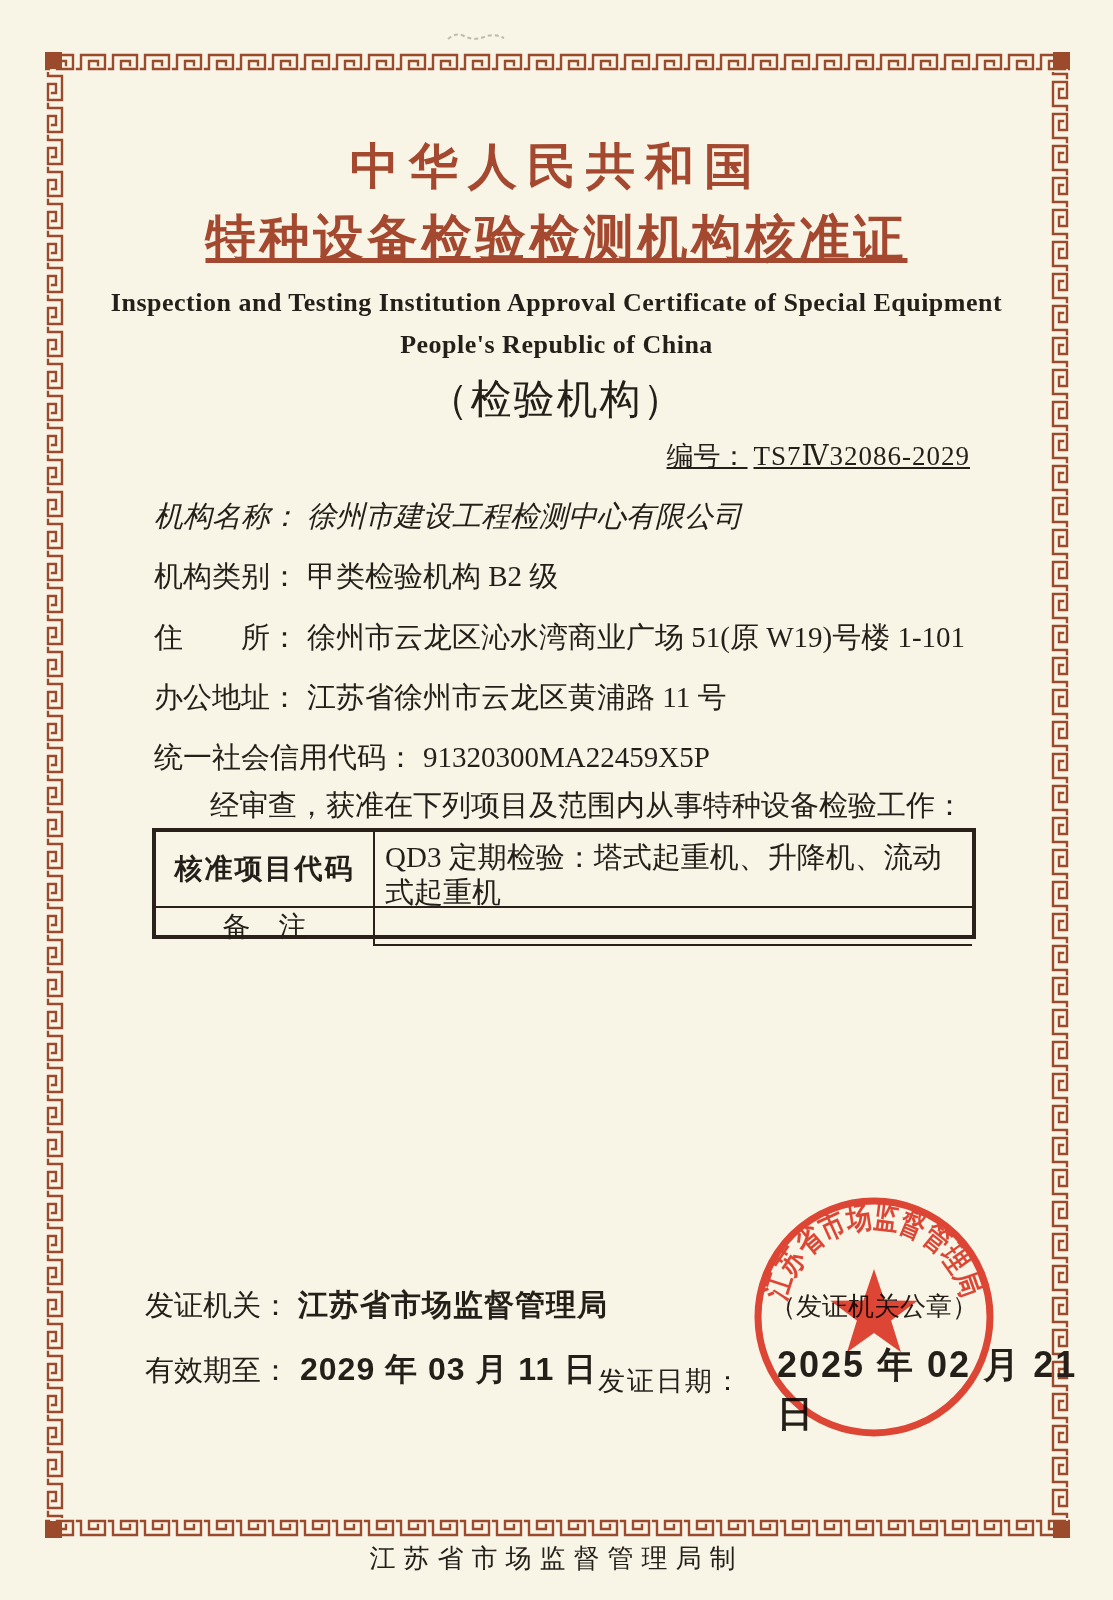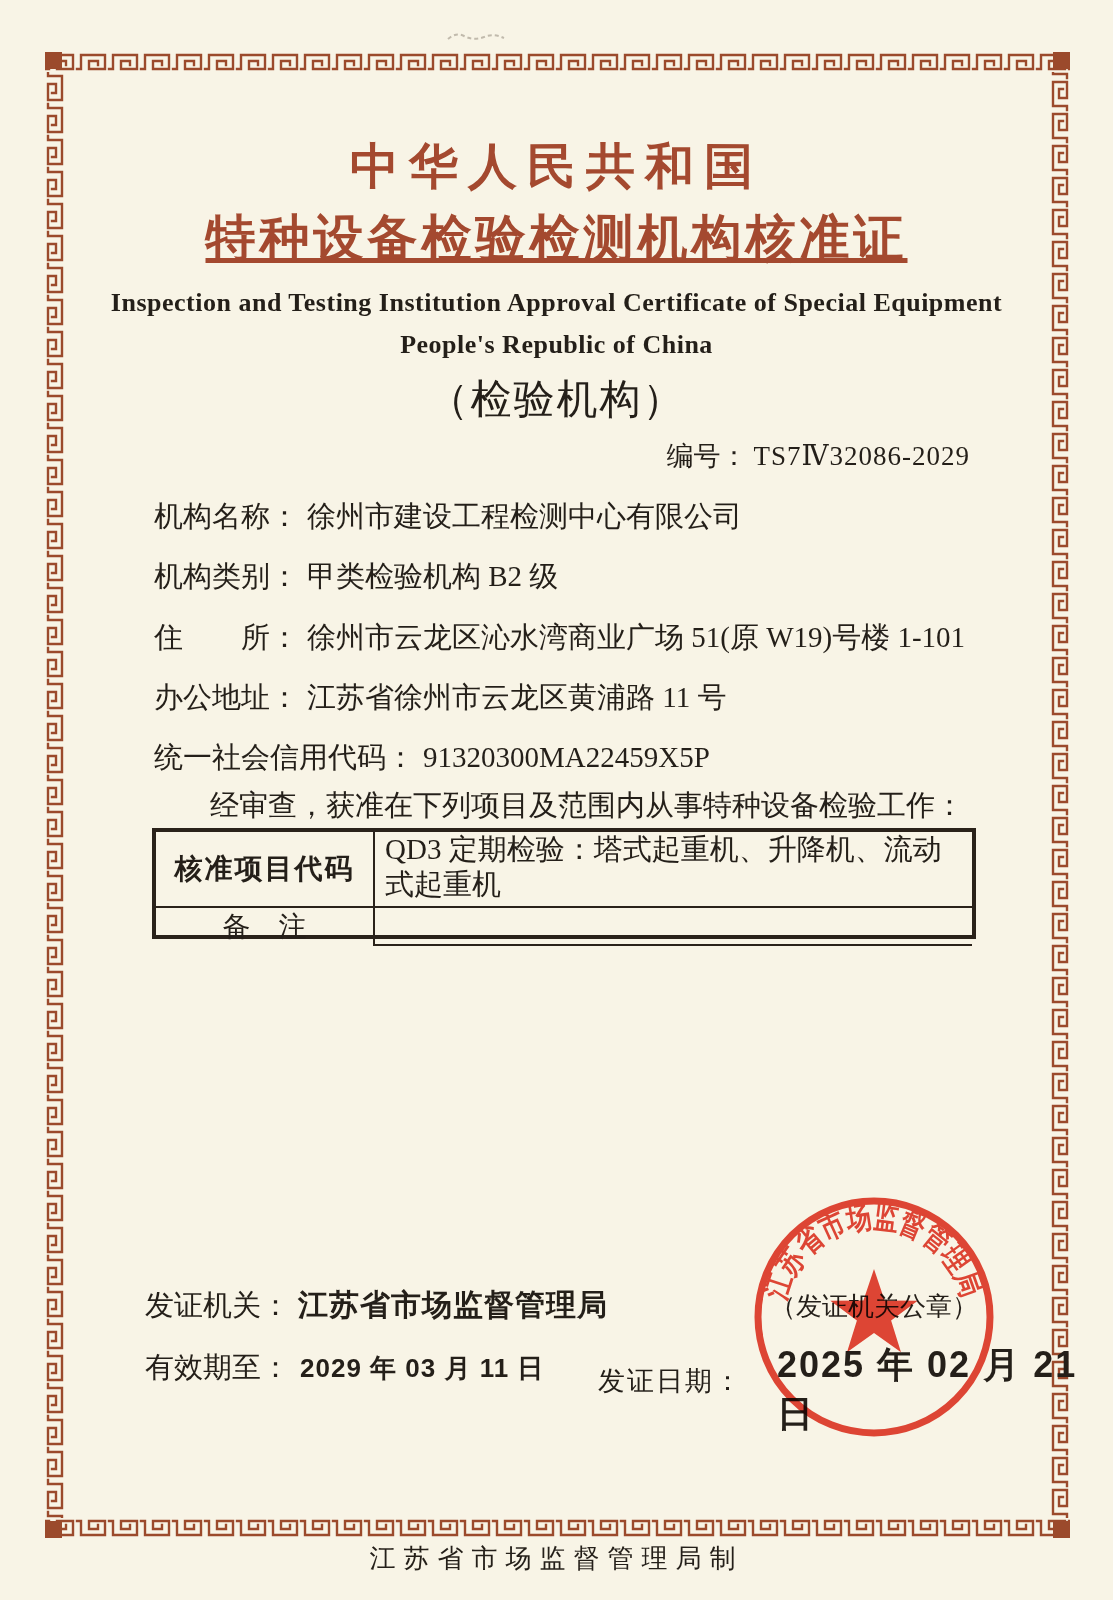--- a/index.html
+++ b/index.html
@@ -21,48 +21,48 @@
   .abs{position:absolute;}
   .center{left:0;width:100%;text-align:center;}
   .meander{position:absolute;overflow:hidden;display:block;}
   .corner{position:absolute;width:17px;height:17px;background:var(--border-brown);}
   .title-cn1{top:134px;font-size:49px;font-weight:bold;color:var(--title-red);letter-spacing:10px;}
   .title-cn2{top:205px;font-size:50px;font-weight:bold;color:var(--title-red);letter-spacing:4px;text-decoration:underline;}
   .title-en{font-size:26px;font-weight:bold;letter-spacing:0.5px;}
   .title-en1{top:288px;}
   .title-en2{top:330px;}
   .subtitle{top:372px;font-size:41px;font-weight:normal;letter-spacing:2px;}
-  .cert-no{top:438px;right:143px;font-size:27px;white-space:nowrap;}
+  .cert-no{top:438px;right:143px;font-size:27px;white-space:nowrap;text-decoration:underline;}
   .cert-no .val{letter-spacing:1px;margin-left:6px;}
   .field{left:154px;font-size:29px;white-space:nowrap;}
   .field .val{margin-left:8px;}
-  .f0{top:497px;} .f1{top:557px;} .f2{top:618px;} .f3{top:678px;} .f4{top:738px;}
+  .f0{top:497px;font-style:italic;} .f1{top:557px;} .f2{top:618px;} .f3{top:678px;} .f4{top:738px;}
   .approval{left:200px;top:786px;font-size:29px;white-space:nowrap;margin-left:10px;}
   .cert-table{
     left:152px;top:828px;width:824px;height:111px;
     border:4px solid #2a221a;
     display:grid;
     grid-template-columns:219px 1fr;
     grid-template-rows:76px 38px auto;
     box-sizing:border-box;
     background:transparent;
   }
   .cell{box-sizing:border-box;}
   .cell-h1{grid-column:1;grid-row:1;border-right:2px solid #2a221a;border-bottom:2px solid #2a221a;
     display:flex;align-items:center;justify-content:center;font-weight:bold;font-size:28px;letter-spacing:2px;}
-  .cell-c1{grid-column:2;grid-row:1;border-bottom:2px solid #2a221a;font-size:29px;line-height:1.2;padding:0 10px;}
+  .cell-c1{grid-column:2;grid-row:1;border-bottom:2px solid #2a221a;font-size:29px;line-height:1.2;padding:8px 10px;}
   .cell-h2{grid-column:1;grid-row:2/span 2;border-right:2px solid #2a221a;
     display:flex;align-items:center;justify-content:center;font-size:28px;}
   .cell-c2a{grid-column:2;grid-row:2;border-bottom:2px solid #2a221a;}
   .cell-c2b{grid-column:2;grid-row:3;}
   .issuer{left:145px;top:1285px;font-size:29px;white-space:nowrap;}
   .issuer .val{font-weight:bold;font-size:30px;margin-left:8px;letter-spacing:1px;}
   .valid{left:145px;top:1348px;font-size:29px;white-space:nowrap;}
   .sans{font-family:"Liberation Sans","DejaVu Sans",sans-serif;}
-  .valid .val{font-weight:bold;font-size:26px;margin-left:10px;letter-spacing:1px;}
+  .valid .val{font-weight:bold;font-size:32px;margin-left:10px;letter-spacing:1px;}
   .issue-label{left:598px;top:1363px;font-size:27px;letter-spacing:2px;}
   .issue-date{left:768px;top:1341px;font-size:36px;font-weight:bold;letter-spacing:2px;z-index:4;margin-left:9px;}
   .seal-caption{left:752px;top:1289px;width:244px;text-align:center;font-size:26px;z-index:4;white-space:nowrap;}
   .stamp{left:752px;top:1195px;mix-blend-mode:multiply;opacity:.93;z-index:6;}
   .made-by{top:1541px;font-size:26px;letter-spacing:8px;}
   .smudge{left:446px;top:28px;opacity:.5;}
 </style>
 </head>
 <body>
 

